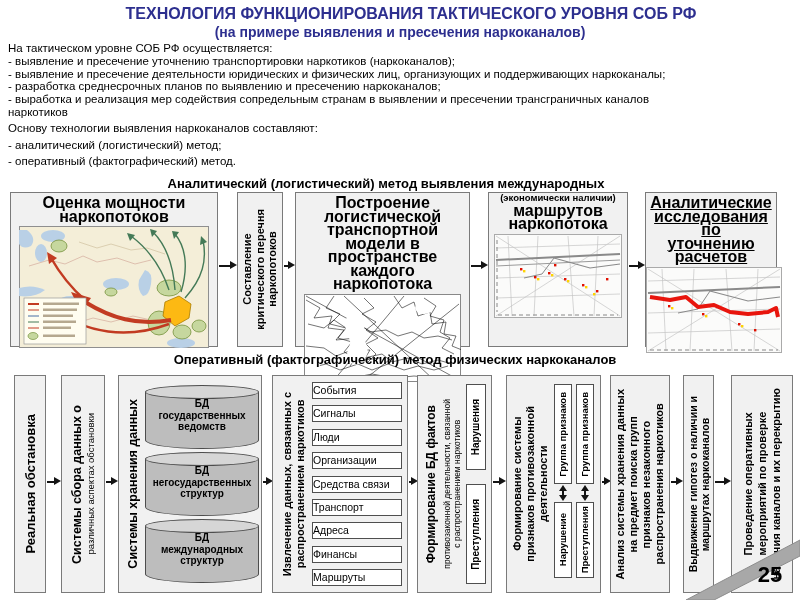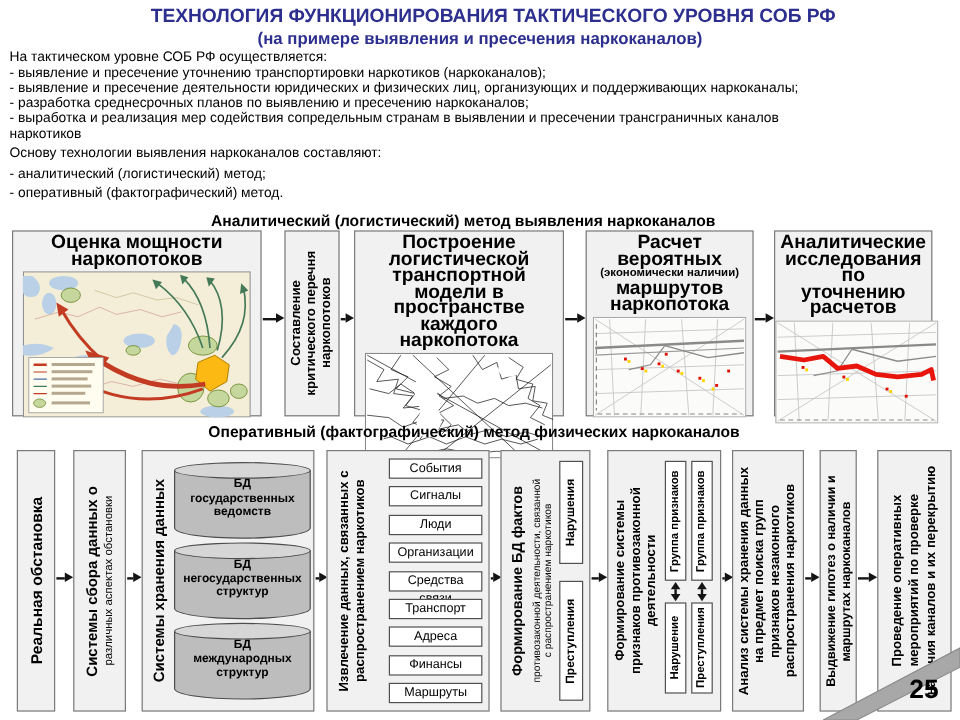--- a/index.html
+++ b/index.html
@@ -36,21 +36,21 @@
   .vlabel  { display:flex; align-items:center; justify-content:center; }
   .vt { display:inline-block; writing-mode:vertical-rl; transform:rotate(180deg);
         white-space:pre-line; text-align:center; font-weight:bold; }
 
   .ha { position:absolute; height:2px; background:#141414; }
   .ha::after { content:""; position:absolute; right:-7px; top:-4px; width:0; height:0;
                border-left:7px solid #141414; border-top:4.5px solid transparent;
                border-bottom:4.5px solid transparent; }
 
   .chip { background:#fff; border:1px solid #4f4f4f; height:17px; line-height:15px;
-          text-align:center; font-size:10.5px;margin-left:12px; }
+          font-size:10.5px; }
   .wvt  { background:#fff; border:1px solid #4f4f4f; display:flex;
           align-items:center; justify-content:center; }
 
   .vda { position:relative; width:2px; background:#141414; margin:7px auto; height:4px; }
   .vda::before { content:""; position:absolute; top:-6px; left:-3px; width:0; height:0;
                  border-bottom:6px solid #141414; border-left:4px solid transparent;
                  border-right:4px solid transparent; }
   .vda::after  { content:""; position:absolute; bottom:-6px; left:-3px; width:0; height:0;
                  border-top:6px solid #141414; border-left:4px solid transparent;
                  border-right:4px solid transparent; }
@@ -82,21 +82,21 @@
     <div class="bline">- выработка и реализация мер содействия сопредельным странам в выявлении и пресечении трансграничных каналов
 наркотиков</div>
   </div>
 
   <div class="basis">
     <div class="bline">Основу технологии выявления наркоканалов составляют:</div>
     <div class="bline">- аналитический (логистический) метод;</div>
     <div class="bline">- оперативный (фактографический) метод.</div>
   </div>
 
-  <div class="secheading" style="left:0;top:176px;width:772px;">Аналитический (логистический) метод выявления наркоканалов</div>
+  <div class="secheading" style="left:0;top:176px;width:772px;">Аналитический (логистический) метод выявления международных</div>
 
   <div class="gbox" style="left:10px;top:192px;width:208px;height:155px;">
     <div class="boxtitle">Оценка мощности наркопотоков</div>
     <svg class="mapwrap" width="190" height="122" viewBox="0 0 190 122">
       <rect x="0.5" y="0.5" width="189" height="121" fill="#f4eed8" stroke="#8f8f8f"></rect>
       <path d="M8,4 q10,8 4,16 q-8,4 -12,-2 l0,-14 z" fill="#b9d0e6"></path>
       <ellipse cx="34" cy="10" rx="12" ry="6" fill="#b9d0e6"></ellipse>
       <ellipse cx="22" cy="27" rx="6" ry="9" fill="#b9d0e6"></ellipse>
       <path d="M0,62 q14,-4 26,2 q-10,8 -26,6 z" fill="#b9d0e6"></path>
       <ellipse cx="52" cy="75" rx="12" ry="5" fill="#b9d0e6"></ellipse>
@@ -180,21 +180,20 @@
       </g>
       <path d="M44,22 c12,-8 20,0 16,14 c-3,11 6,13 3,24 c-3,12 -16,14 -19,4 c-3,-9 5,-12 1,-20 c-4,-9 -6,-16 -1,-22 z" fill="#fff"></path>
       <ellipse cx="120" cy="14" rx="9" ry="6" fill="#fff"></ellipse>
       <ellipse cx="10" cy="70" rx="6" ry="8" fill="#fff"></ellipse>
     </svg>
   </div>
 
   <div class="ha" style="left:471px;top:265px;width:10px;"></div>
 
   <div class="gbox" style="left:488px;top:192px;width:140px;height:155px;">
-    <div class="boxtitle">Расчет вероятных</div>
     <div class="note">(экономически наличии)</div>
     <div class="boxtitle" style="padding-top:0;">маршрутов
 наркопотока</div>
     <svg class="mapwrap" width="128" height="84" viewBox="0 0 128 84">
       <rect x="0.5" y="0.5" width="127" height="83" fill="#fbfbfa" stroke="#aaa"></rect>
       <g stroke="#c4c4c4" stroke-width="0.7" fill="none">
         <path d="M2,14 L126,10"></path>
           <path d="M2,44 L126,40"></path>
           <path d="M2,64 L126,60"></path>
         <path d="M14,2 L18,82"></path>
@@ -224,21 +223,21 @@
         <rect x="60" y="30" width="2.4" height="2.4" fill="#e01000"></rect>
           <rect x="112" y="44" width="2.4" height="2.4" fill="#e01000"></rect>
       </g>
       <line x1="4" y1="81" x2="124" y2="81" stroke="#888" stroke-dasharray="4 3"></line>
       <line x1="3" y1="6" x2="3" y2="78" stroke="#888" stroke-dasharray="4 3"></line>
     </svg>
   </div>
 
   <div class="ha" style="left:629px;top:265px;width:9px;"></div>
 
-  <div class="gbox" style="left:645px;top:192px;width:132px;height:155px;">
+  <div class="gbox" style="left:645px;top:192px;width:132px;height:155px;text-decoration:underline;">
     <div class="boxtitle">Аналитические
 исследования по
 уточнению расчетов</div>
     <svg class="mapwrap" width="136" height="86" viewBox="0 0 136 86">
       <rect x="0.5" y="0.5" width="135" height="85" fill="#fbfbfa" stroke="#aaa"></rect>
       <g stroke="#c4c4c4" stroke-width="0.7" fill="none">
         <path d="M2,14 L134,10"></path>
           <path d="M2,46 L134,42"></path>
           <path d="M2,66 L134,62"></path>
         <path d="M16,2 L20,84"></path>

